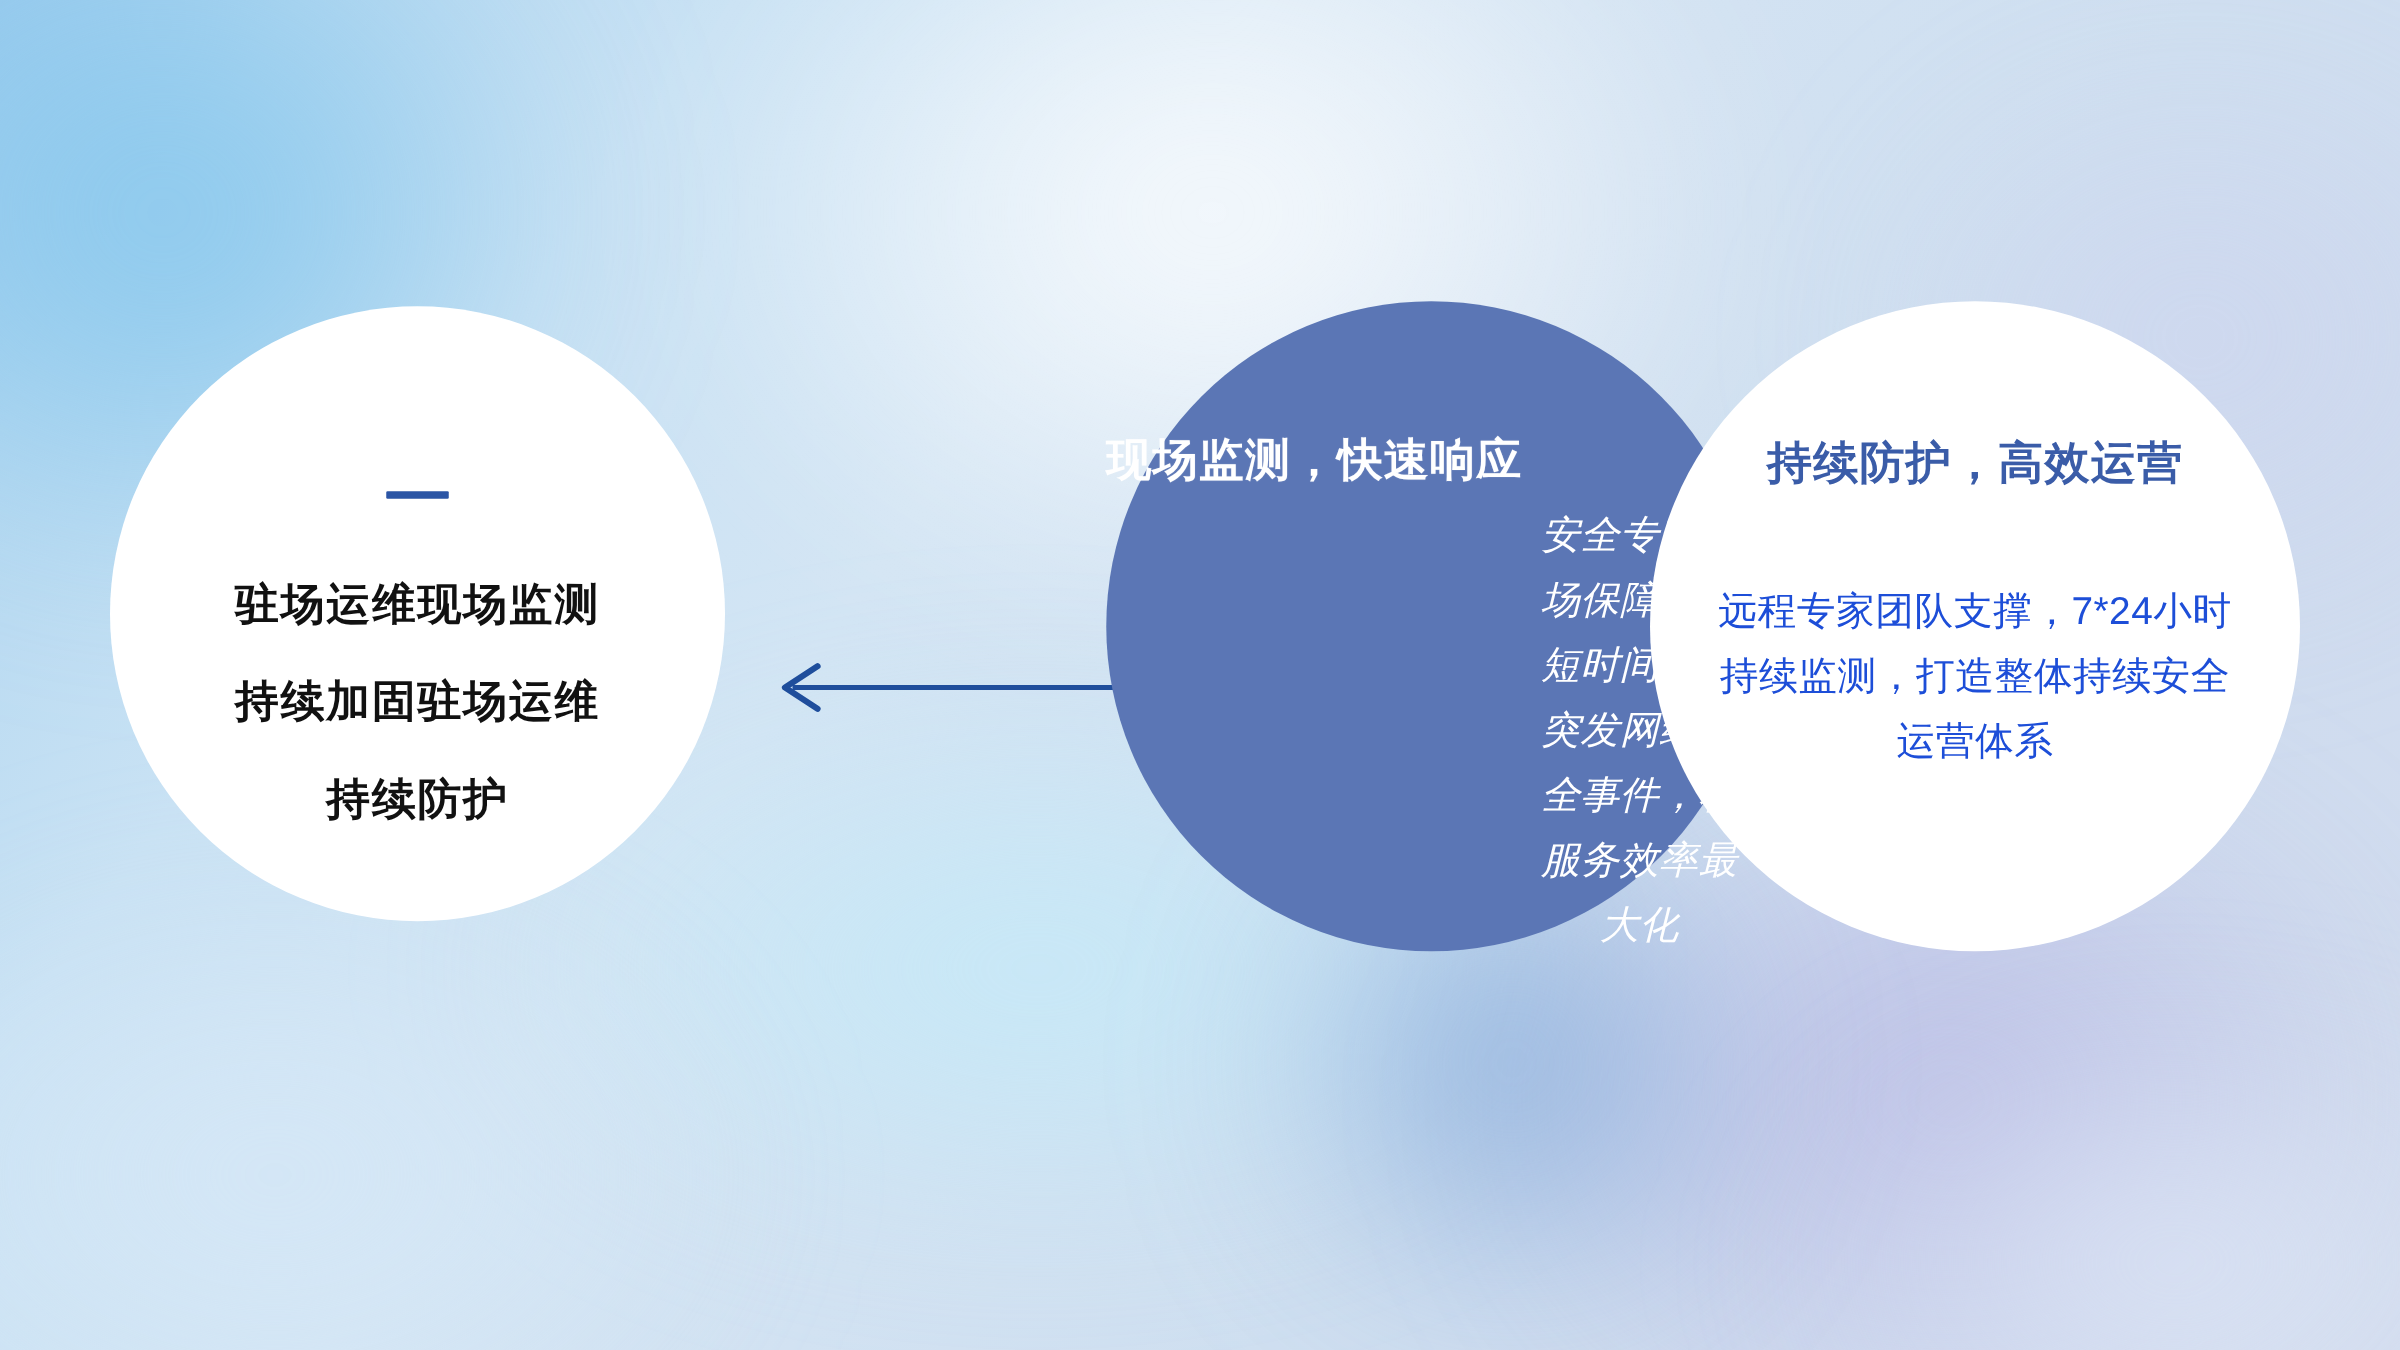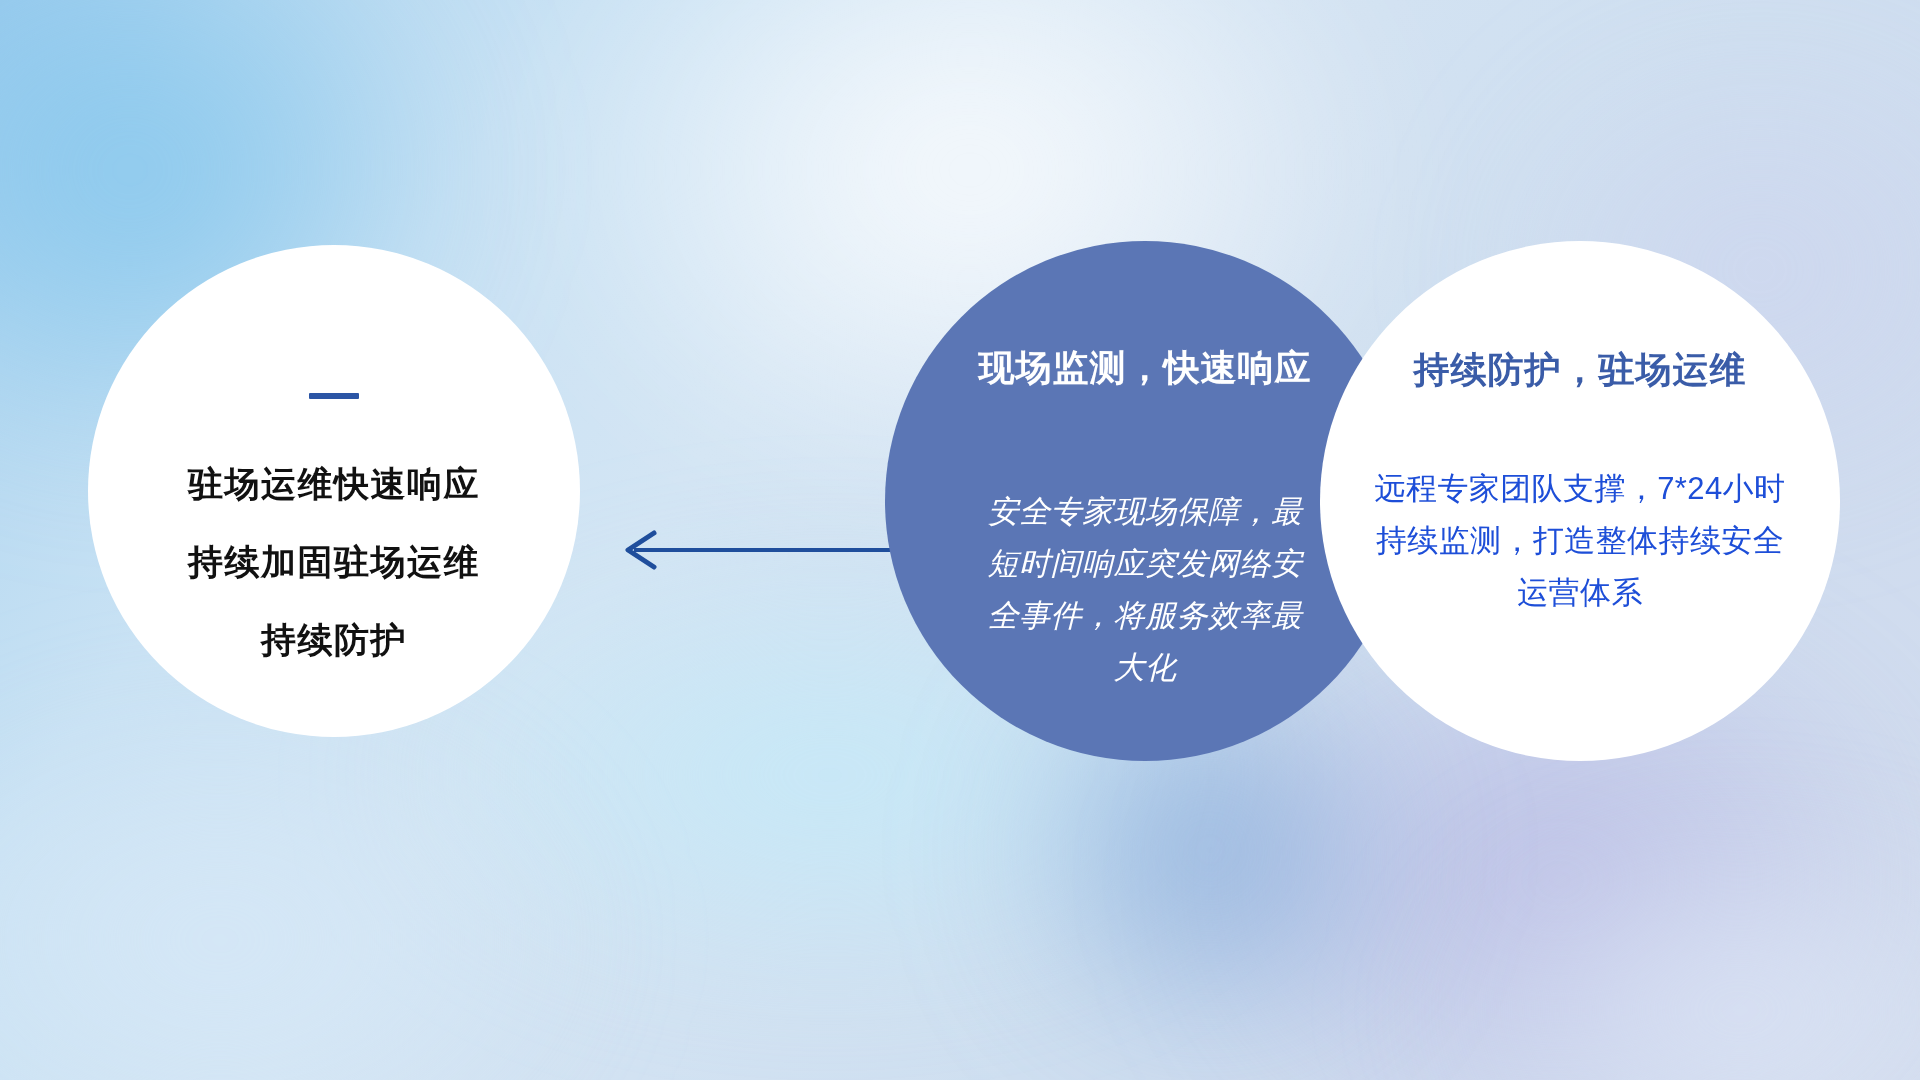--- a/index.html
+++ b/index.html
@@ -128,25 +128,24 @@
     white-space: nowrap;
   }
   .kw-row.single { gap: 0; }
 
   
   .mid-content {
     position: absolute;
     left: 885px; top: 241px; width: 520px; height: 520px;
     box-sizing: border-box;
     display: flex;
-    flex-direction: column;
-    align-items: center;
+    flex-direction: row;
+    align-items: flex-start;
     padding-top: 103px;
     z-index: 3;
-    gap: 35px;
   }
   .mid-title {
     color: #ffffff;
     font-size: 36px;
     font-weight: bold;
     letter-spacing: 1px;
     white-space: nowrap;
     text-shadow: 0 0 1px rgba(255,255,255,0.35);
   }
   .mid-body {
@@ -222,35 +221,35 @@
 
   <div class="circle circle-left"></div>
   <div class="circle circle-mid" style="z-index:3;"></div>
   <div class="circle circle-right" style="z-index:4;"></div>
 
   <div class="left-content" style="z-index:5;">
     <div class="accent-dash"></div>
     <div class="kw-rows">
       <div class="kw-row">
         <span>驻场运维</span>
-        <span>快速响应</span>
+        <span>现场监测</span>
       </div>
       <div class="kw-row">
         <span>持续加固</span>
         <span>驻场运维</span>
       </div>
       <div class="kw-row single">
         <span>持续防护</span>
       </div>
     </div>
   </div>
 
   <div class="mid-content">
     <div class="mid-title">现场监测，快速响应</div>
     <div class="mid-body">安全专家现场保障，最短时间响应突发网络安全事件，将服务效率最大化</div>
   </div>
 
   <div class="right-content">
-    <div class="right-title">持续防护，驻场运维</div>
+    <div class="right-title">持续防护，高效运营</div>
     <div class="right-body">远程专家团队支撑，7*24小时持续监测，打造整体持续安全运营体系</div>
   </div>
 
 </div>
 
 </body></html>

